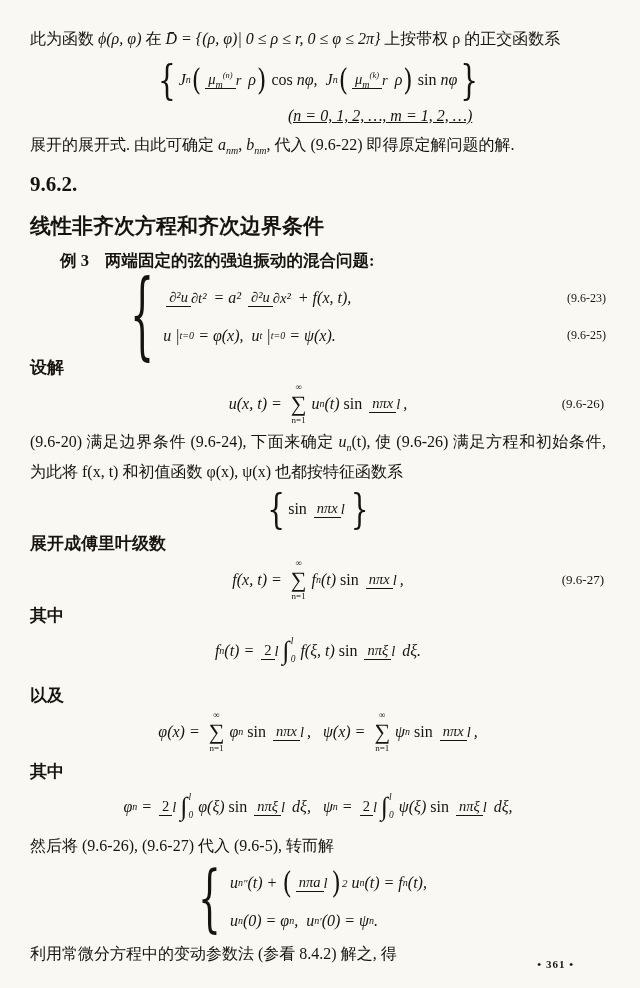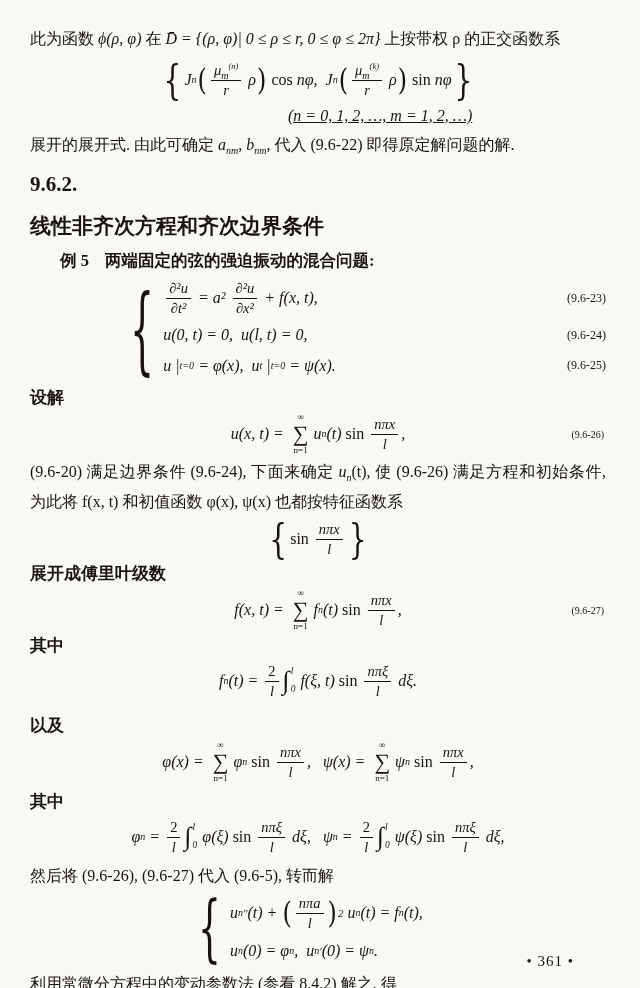--- a/index.html
+++ b/index.html
@@ -12,22 +12,22 @@
   }
   .para{font-size:16px;line-height:30px;margin:0;text-align:justify;}
   .lead{font-size:17px;line-height:26px;margin:0;font-weight:700;}
   .it{font-style:italic;}
   .up{font-style:normal;}
   
   .disp{display:flex;align-items:center;justify-content:center;position:relative;
         font-size:16px;font-style:italic;}
   .body{display:inline-flex;align-items:center;white-space:pre;}
   .eqnum{position:absolute;right:2px;top:50%;transform:translateY(-50%);
-         font-style:normal;font-size:10px;margin-left:16px;}
-  .frac{display:inline-flex;flex-direction:column;align-items:center;
+         font-style:normal;font-size:13px;margin-left:16px;}
+  .frac{display:inline-flex;align-items:center;
         margin:0 3px;line-height:1.15;font-size:14.5px;}
   .frac .fn{padding:0 3px 1px;border-bottom:1.4px solid #17140f;white-space:pre;}
   .frac .fd{padding-top:1px;white-space:pre;}
   .sum{display:inline-flex;flex-direction:column;align-items:center;line-height:1;
        margin:0 5px;font-style:normal;}
   .sum .sl{font-size:9px;}
   .sum .sg{font-size:22px;margin:1px 0;}
   .intw{display:inline-flex;align-items:center;font-style:normal;margin:0 1px;}
   .intw .ig{font-size:26px;line-height:1;font-weight:400;}
   .ilims{display:inline-flex;flex-direction:column;font-size:9.5px;line-height:1;
@@ -43,22 +43,22 @@
   .system{display:flex;align-items:center;}
   .sbrace{font-family:"DejaVu Serif",serif;font-weight:400;line-height:1;
           margin-right:9px;font-style:normal;}
   .srows{flex:1;}
   .srow{display:flex;align-items:center;font-size:16px;font-style:italic;white-space:pre;}
   .srow .eqn2{margin-left:auto;font-style:normal;font-size:12px;}
   .section-head{display:flex;align-items:baseline;gap:10px;font-weight:700;
                 font-size:21px;margin-top:8px;line-height:32px;flex-direction:column;}
   .example{display:flex;gap:16px;margin:6px 0 0 30px;font-size:16.5px;
            line-height:26px;font-weight:700;}
-  .pageno{position:absolute;right:66px;bottom:18px;font-weight:400;
-          font-size:15px;letter-spacing:1px;}
+  .pageno{position:absolute;right:66px;bottom:18px;font-weight:700;
+          font-size:11px;letter-spacing:1px;}
 </style>
 </head>
 <body>
 
 <div class="page">
 
   <p class="para"><span>此为函数 </span><span class="it">ϕ(ρ, φ)</span><span> 在 </span><span class="it">D̄ = {(ρ, φ)|  0 ≤ ρ ≤ r,  0 ≤ φ ≤ 2π}</span><span> 上按带权 ρ 的正交函数系</span></p>
 
   <div class="disp" style="min-height:48px;margin-top:2px;">
     <span class="body">
@@ -92,42 +92,38 @@
   </div>
 
   <p class="para" style="margin-top:2px;"><span>展开的展开式. 由此可确定 </span><span class="it">a</span><sub class="s">nm</sub><span>, </span><span class="it">b</span><sub class="s">nm</sub><span>, 代入 (9.6-22) 即得原定解问题的解.</span></p>
 
   <div class="section-head">
     <span>9.6.2.</span>
     <span>线性非齐次方程和齐次边界条件</span>
   </div>
 
   <div class="example">
-    <span>例 5</span>
+    <span>例 3</span>
     <span style="font-weight:600;text-align:center;">两端固定的弦的强迫振动的混合问题:</span>
   </div>
 
   <div class="system" style="margin:2px 0 0 100px;">
     <span class="sbrace" style="font-size:38px;transform:scaleY(2.5);">{</span>
     <div class="srows">
       <div class="srow" style="min-height:44px;">
         <span class="frac">
           <span class="fn it">∂²u</span><span class="fd it">∂t²</span>
         </span>
         <span class="it"> = a² </span>
         <span class="frac">
           <span class="fn it">∂²u</span><span class="fd it">∂x²</span>
         </span>
         <span class="it"> + f(x, t),</span>
         <span class="eqn2">(9.6-23)</span>
       </div>
-      <div class="srow" style="min-height:30px;">
-        <span class="it">u(0, t) = 0,  u(l, t) = 0,</span>
-        <span class="eqn2">(9.6-24)</span>
-      </div>
       <div class="srow" style="min-height:31px;">
         <span class="it">u |</span><sub class="s">t=0</sub><span class="it"> = φ(x),  u</span><sub class="s">t</sub><span class="it"> |</span><sub class="s">t=0</sub><span class="it"> = ψ(x).</span>
         <span class="eqn2">(9.6-25)</span>
       </div>
     </div>
   </div>
 
   <p class="lead" style="margin-top:4px;">设解</p>
 
   <div class="disp" style="min-height:46px;">

